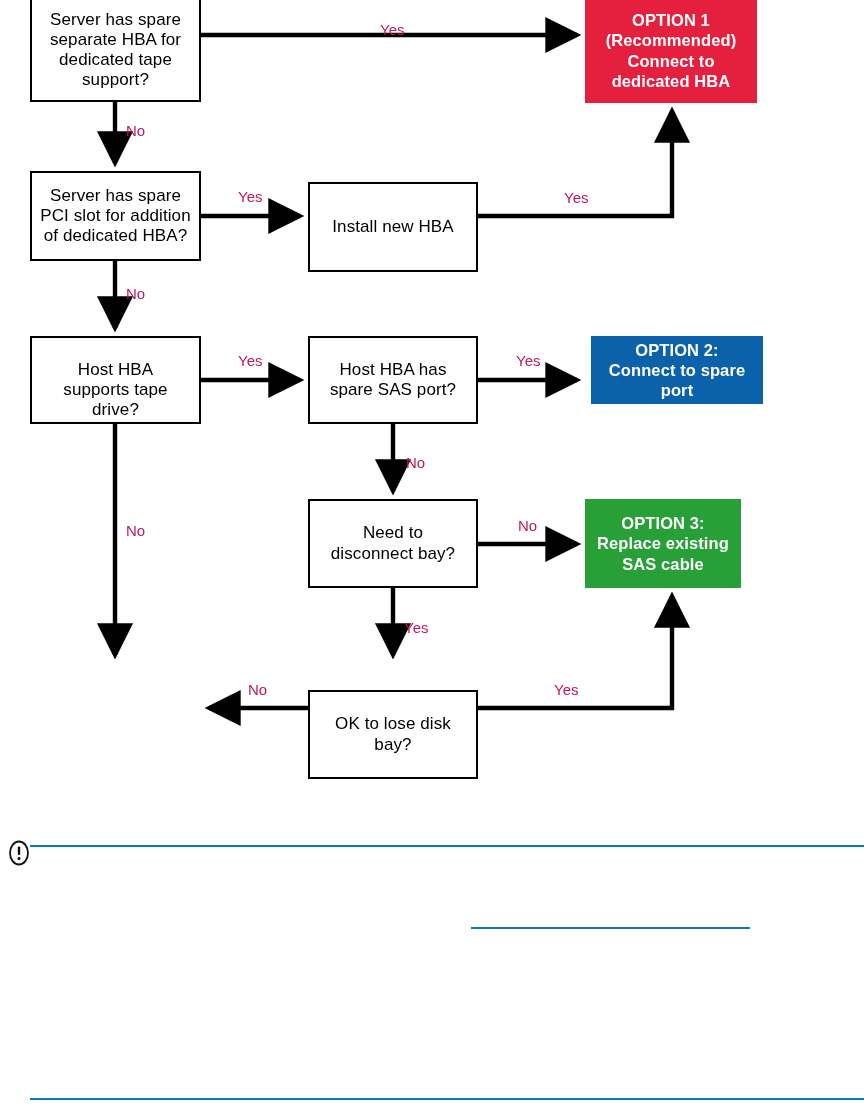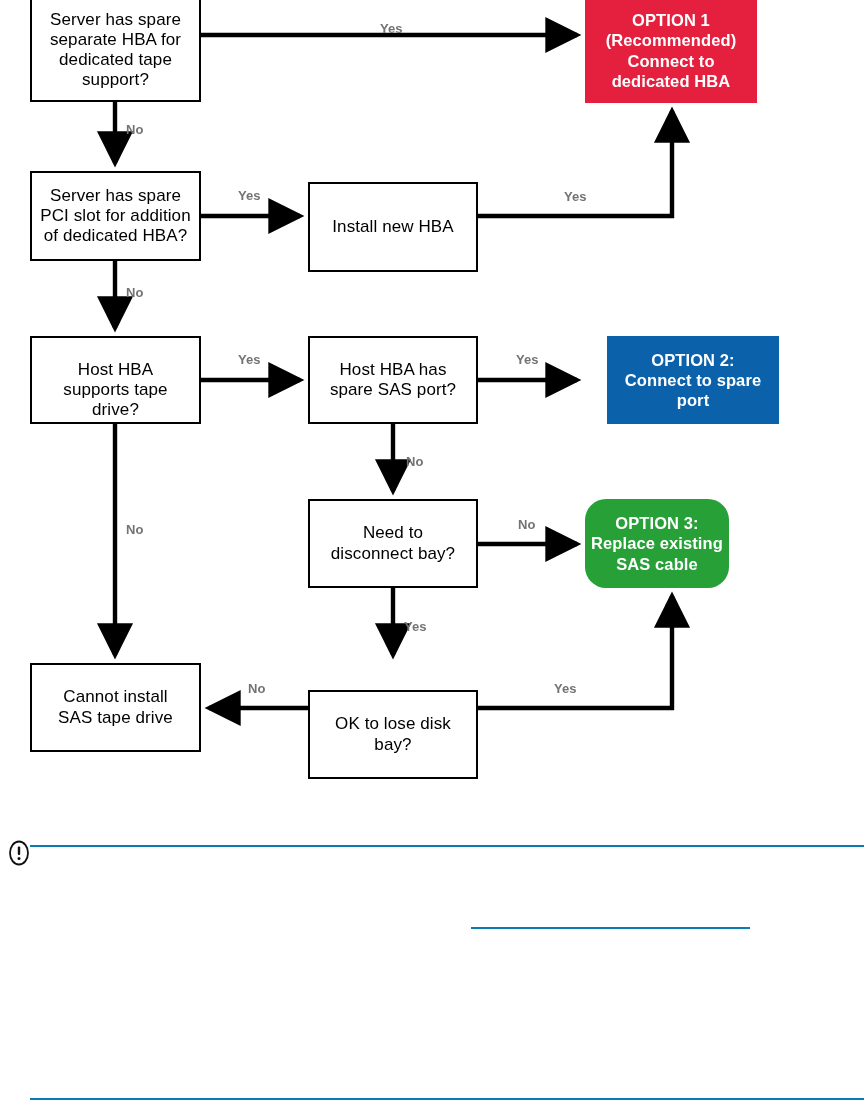--- a/index.html
+++ b/index.html
@@ -66,25 +66,24 @@
   }
   .node .node-text {
     display: block;
     white-space: pre-line;
   }
 
   
   .edge-label {
     position: absolute;
     font-family: "Liberation Sans", sans-serif;
-    font-size: 13px;
-    color: #737373;
+    font-size: 15px;
+    color: #be185d;
     white-space: nowrap;
     line-height: 1;
-    font-weight: bold;
   }
 
   
   #note-block {
     position: absolute;
     left: 0;
     top: 800px;
     width: 864px;
     height: 314px;
   }
@@ -178,44 +177,40 @@
   <div class="node decision" id="n5" style="left:308px; top:336px; width:170px; height:88px;justify-content:center;">
     <span class="node-text">Host HBA has
 spare SAS port?</span>
   </div>
 
   <div class="node decision" id="n6" style="left:308px; top:499px; width:170px; height:89px;">
     <span class="node-text">Need to
 disconnect bay?</span>
   </div>
 
-  <div class="node terminal" id="n7" style="left:30px; top:663px; width:171px; height:89px;">
-    <span class="node-text">Cannot install
-SAS tape drive</span>
-  </div>
 
   <div class="node decision" id="n8" style="left:308px; top:663px; width:170px; height:89px;margin-top:27px;">
     <span class="node-text">OK to lose disk
 bay?</span>
   </div>
 
   <div class="node option" id="opt1" style="left:585px; top:-2px; width:172px; height:105px; background:#e5203f;">
     <span class="node-text">OPTION 1
 (Recommended)
 Connect to
 dedicated HBA</span>
   </div>
 
-  <div class="node option" id="opt2" style="left:607px; top:336px; width:172px; height:88px; background:#0b62ab;">
+  <div class="node option" id="opt2" style="left:591px; top:336px; width:172px; height:68px; background:#0b62ab;">
     <span class="node-text">OPTION 2:
 Connect to spare
 port</span>
   </div>
 
-  <div class="node option" id="opt3" style="left:585px; top:499px; width:144px; height:89px; background:#27a038;border-radius:21px;">
+  <div class="node option" id="opt3" style="left:585px; top:499px; width:156px; height:89px; background:#27a038;">
     <span class="node-text">OPTION 3:
 Replace existing
 SAS cable</span>
   </div>
 
   <div class="edge-label" style="left:380px; top:22px;">Yes</div>
 
   <div class="edge-label" style="left:126px; top:123px;">No</div>
 
   <div class="edge-label" style="left:238px; top:189px;">Yes</div>

